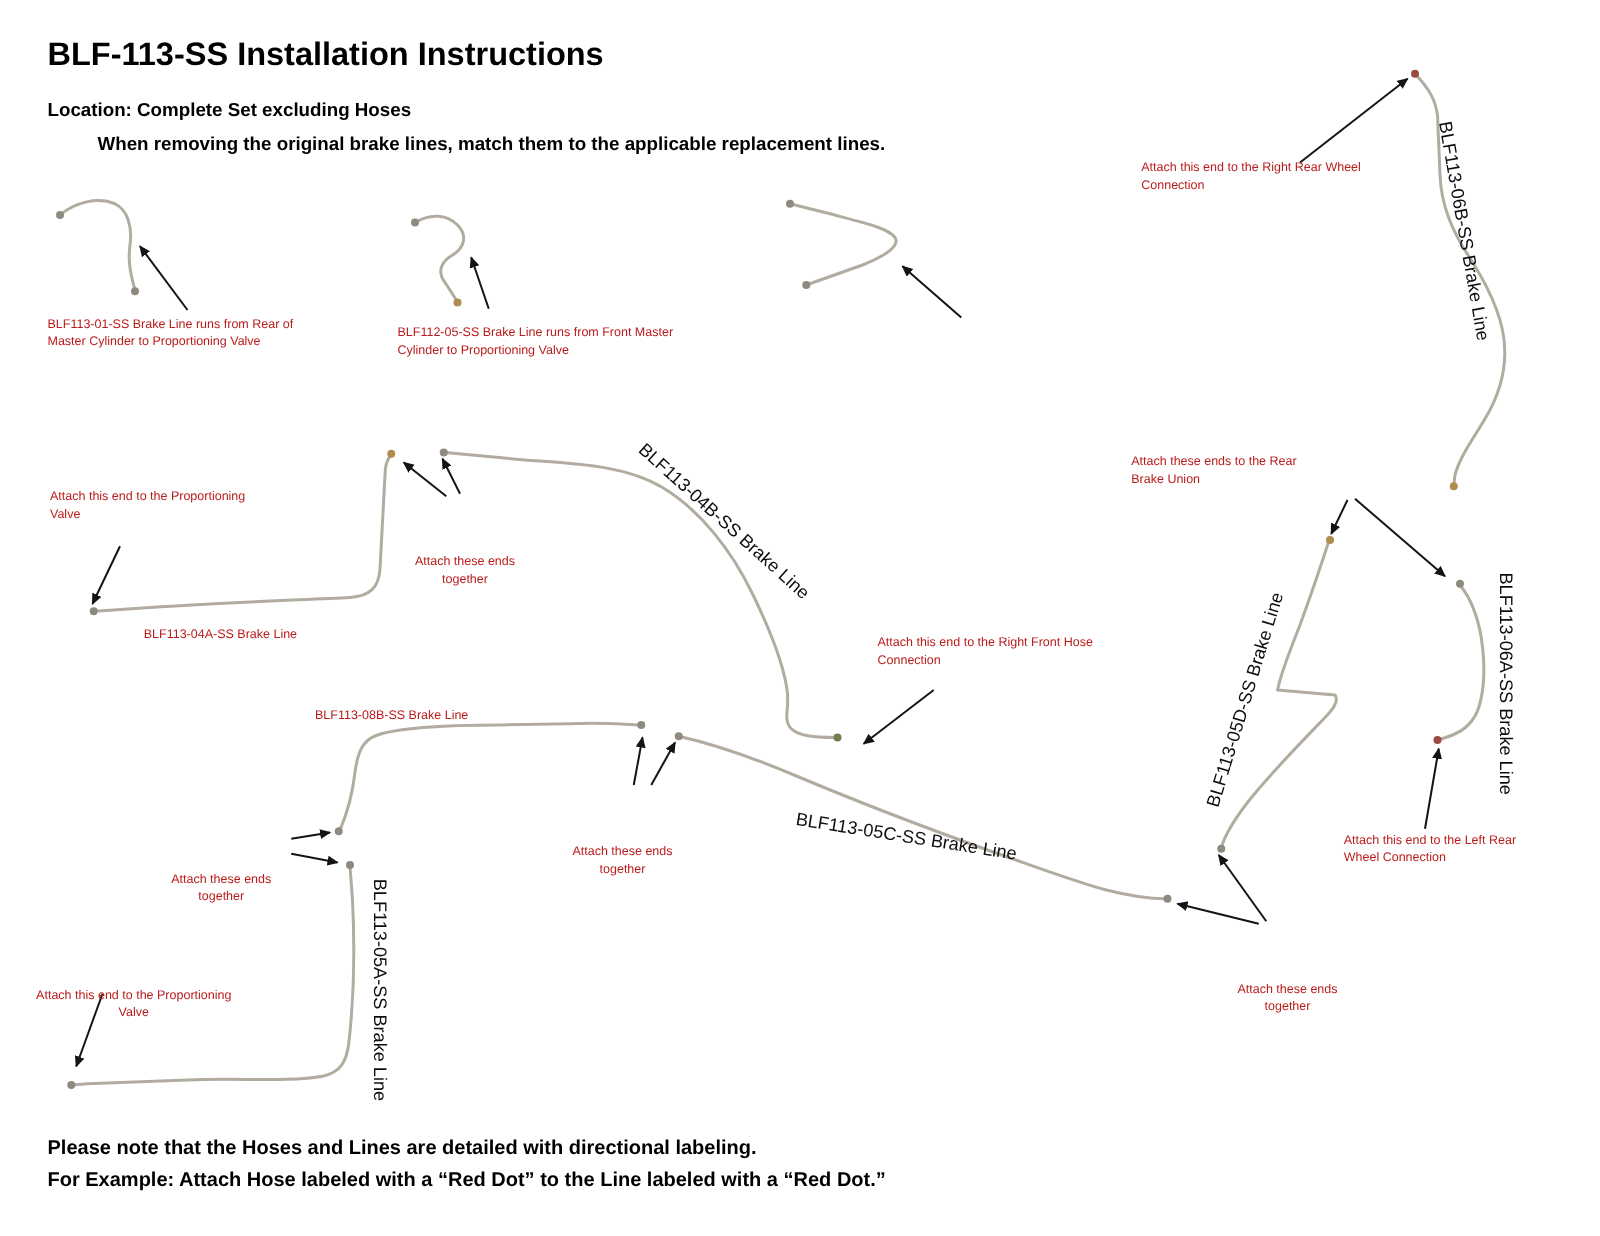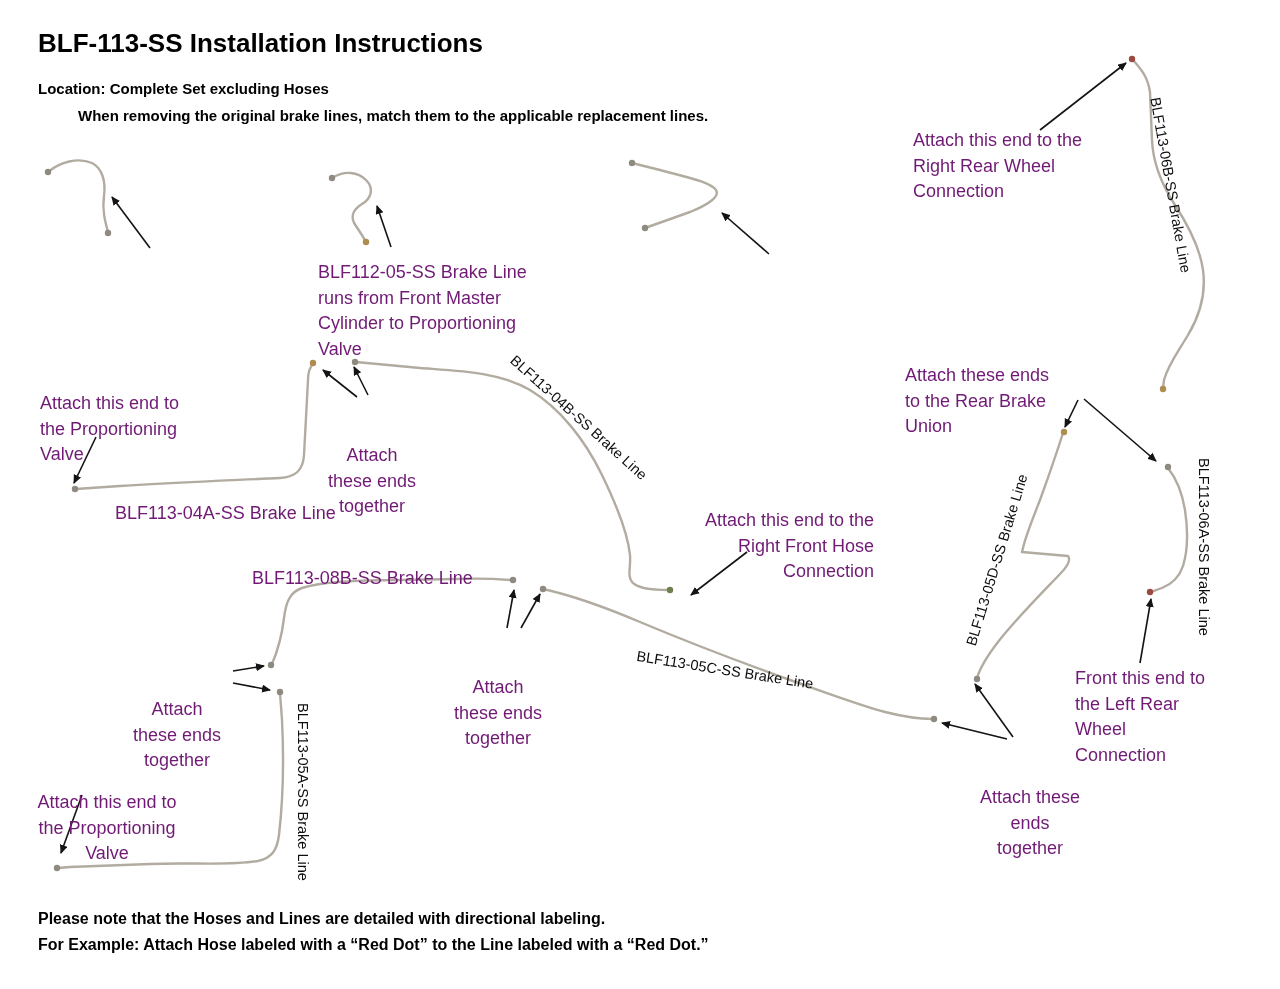--- a/index.html
+++ b/index.html
@@ -2,21 +2,21 @@
 <html><head>
 <meta charset="utf-8">
 <style>
   * { margin:0; padding:0; box-sizing:border-box; }
   html,body { background:#ffffff; }
   body { font-family:"Liberation Sans", sans-serif; color:#111; }
   .sheet { position:relative; width:1280px; height:989px; background:#fff; overflow:hidden; }
   .abs { position:absolute; }
   .title { font-size:26px; font-weight:700; color:#000; }
   .h2 { font-size:15px; font-weight:700; color:#000; }
-  .txt { font-size:18px; line-height:1.42; color:#701a75; }
+  .txt { font-size:10px; line-height:1.42; color:#b91c1c; }
   .center { text-align:center;margin-top:44px; }
   .rot { position:absolute; white-space:nowrap; transform-origin:0 0; font-size:14.5px; color:#0d0d0d; }
   .footer { font-size:16px; font-weight:700; color:#000; }
   svg.overlay { position:absolute; left:0; top:0; }
   .line { fill:none; stroke:#b2aba0; stroke-width:2.4; stroke-linecap:round; stroke-linejoin:round; }
   .arrow { fill:none; stroke:#141414; stroke-width:1.6; }
   .fit { fill:#8f8a80; }
   .fit-red { fill:#9b4a3f; }
   .fit-green { fill:#6f7f4f; }
   .fit-brass { fill:#b08d4f; }
@@ -85,31 +85,32 @@
     <path class="arrow" marker-end="url(#ah)" d="M 1013 737 L 975 684"></path>
     <path class="arrow" marker-end="url(#ah)" d="M 233 671 L 264 666"></path>
     <path class="arrow" marker-end="url(#ah)" d="M 233 683 L 270 690"></path>
     <path class="arrow" marker-end="url(#ah)" d="M 82 795 L 61 853"></path>
   </svg>
 
   <div class="abs title" style="left:38px; top:28px;">BLF-113-SS Installation Instructions</div>
   <div class="abs h2" style="left:38px; top:80px;">Location: Complete Set excluding Hoses</div>
   <div class="abs h2" style="left:38px; top:107px;margin-left:40px;">When removing the original brake lines, match them to the applicable replacement lines.</div>
 
+  <div class="abs txt" style="left:38px; top:253px; width:222px;">BLF113-01-SS Brake Line runs from Rear of Master Cylinder to Proportioning Valve</div>
   <div class="abs txt" style="left:318px; top:260px; width:222px;">BLF112-05-SS Brake Line runs from Front Master Cylinder to Proportioning Valve</div>
 
   <div class="abs txt" style="left:913px; top:128px; width:205px;">Attach this end to the Right Rear Wheel Connection</div>
   <div class="abs txt" style="left:40px; top:391px; width:165px;">Attach this end to the Proportioning Valve</div>
   <div class="abs txt center" style="left:322px; top:399px; width:100px;">Attach these ends together</div>
   <div class="abs txt" style="left:905px; top:363px; width:160px;">Attach these ends to the Rear Brake Union</div>
-  <div class="abs txt" style="left:669px; top:508px; width:205px;text-align:right;">Attach this end to the Right Front Hose Connection</div>
+  <div class="abs txt" style="left:702px; top:508px; width:205px;">Attach this end to the Right Front Hose Connection</div>
   <div class="abs txt center" style="left:448px; top:631px; width:100px;">Attach these ends together</div>
   <div class="abs txt center" style="left:127px; top:653px; width:100px;">Attach these ends together</div>
   <div class="abs txt center" style="left:26px; top:746px; width:162px;">Attach this end to the Proportioning Valve</div>
-  <div class="abs txt" style="left:1075px; top:666px; width:145px;">Front this end to the Left Rear Wheel Connection</div>
+  <div class="abs txt" style="left:1075px; top:666px; width:145px;">Attach this end to the Left Rear Wheel Connection</div>
   <div class="abs txt center" style="left:975px; top:741px; width:110px;">Attach these ends together</div>
 
   <div class="abs txt" style="left:115px; top:501px;">BLF113-04A-SS Brake Line</div>
   <div class="abs txt" style="left:252px; top:566px;">BLF113-08B-SS Brake Line</div>
 
   <div class="rot" style="left:1163px; top:96px; transform:rotate(80deg);">BLF113-06B-SS Brake Line</div>
   <div class="rot" style="left:518px; top:352px; transform:rotate(42deg);">BLF113-04B-SS Brake Line</div>
   <div class="rot" style="left:638px; top:648px; transform:rotate(9deg);">BLF113-05C-SS Brake Line</div>
   <div class="rot" style="left:963px; top:643px; transform:rotate(-73deg);">BLF113-05D-SS Brake Line</div>
   <div class="rot" style="left:1212px; top:458px; transform:rotate(90deg);">BLF113-06A-SS Brake Line</div>

